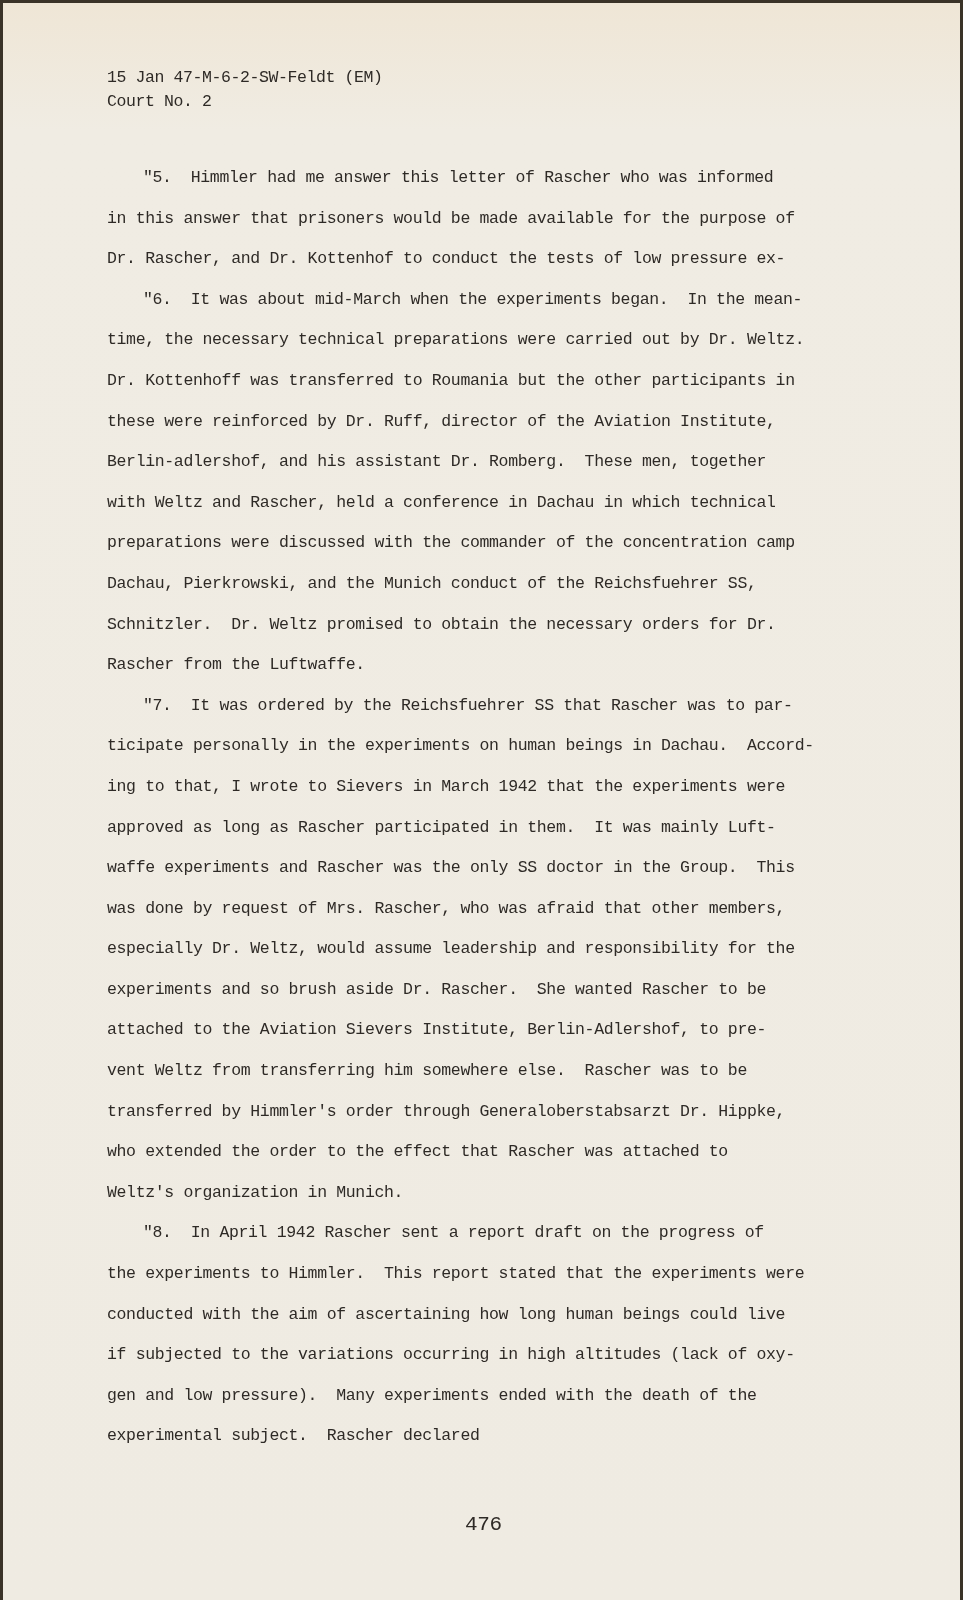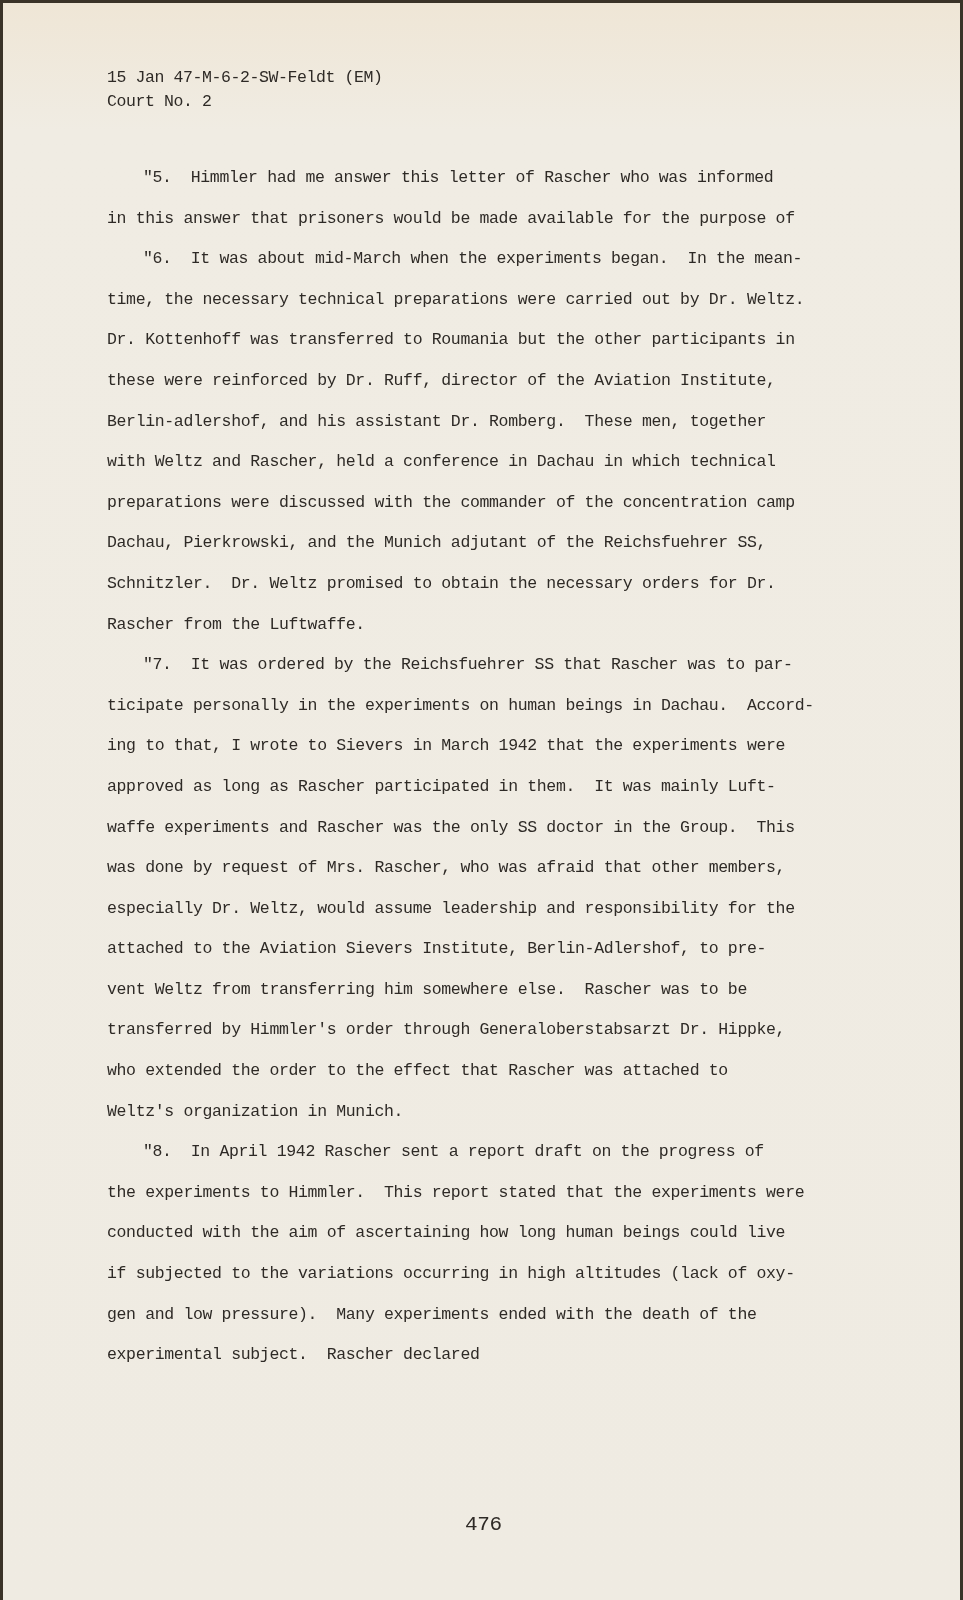--- a/index.html
+++ b/index.html
@@ -37,41 +37,43 @@
 <div class="page">
   <div class="header">
     <div>15 Jan 47-M-6-2-SW-Feldt (EM)</div>
     <div>Court No. 2</div>
   </div>
 
   <div class="body-text" id="body-text">
       <div>
         <div class="line indent">"5.  Himmler had me answer this letter of Rascher who was informed</div>
         <div class="line">in this answer that prisoners would be made available for the purpose of</div>
+        <div class="line">Dr. Rascher, and Dr. Kottenhof to conduct the tests of low pressure ex-</div>
       </div>
       <div>
         <div class="line indent">"6.  It was about mid-March when the experiments began.  In the mean-</div>
         <div class="line">time, the necessary technical preparations were carried out by Dr. Weltz.</div>
         <div class="line">Dr. Kottenhoff was transferred to Roumania but the other participants in</div>
         <div class="line">these were reinforced by Dr. Ruff, director of the Aviation Institute,</div>
         <div class="line">Berlin-adlershof, and his assistant Dr. Romberg.  These men, together</div>
         <div class="line">with Weltz and Rascher, held a conference in Dachau in which technical</div>
         <div class="line">preparations were discussed with the commander of the concentration camp</div>
-        <div class="line">Dachau, Pierkrowski, and the Munich adjutant of the Reichsfuehrer SS,</div>
+        <div class="line">Dachau, Pierkrowski, and the Munich conduct of the Reichsfuehrer SS,</div>
         <div class="line">Schnitzler.  Dr. Weltz promised to obtain the necessary orders for Dr.</div>
         <div class="line">Rascher from the Luftwaffe.</div>
       </div>
       <div>
         <div class="line indent">"7.  It was ordered by the Reichsfuehrer SS that Rascher was to par-</div>
         <div class="line">ticipate personally in the experiments on human beings in Dachau.  Accord-</div>
         <div class="line">ing to that, I wrote to Sievers in March 1942 that the experiments were</div>
         <div class="line">approved as long as Rascher participated in them.  It was mainly Luft-</div>
         <div class="line">waffe experiments and Rascher was the only SS doctor in the Group.  This</div>
         <div class="line">was done by request of Mrs. Rascher, who was afraid that other members,</div>
         <div class="line">especially Dr. Weltz, would assume leadership and responsibility for the</div>
+        <div class="line">experiments and so brush aside Dr. Rascher.  She wanted Rascher to be</div>
         <div class="line">attached to the Aviation Sievers Institute, Berlin-Adlershof, to pre-</div>
         <div class="line">vent Weltz from transferring him somewhere else.  Rascher was to be</div>
         <div class="line">transferred by Himmler's order through Generaloberstabsarzt Dr. Hippke,</div>
         <div class="line">who extended the order to the effect that Rascher was attached to</div>
         <div class="line">Weltz's organization in Munich.</div>
       </div>
       <div>
         <div class="line indent">"8.  In April 1942 Rascher sent a report draft on the progress of</div>
         <div class="line">the experiments to Himmler.  This report stated that the experiments were</div>
         <div class="line">conducted with the aim of ascertaining how long human beings could live</div>

